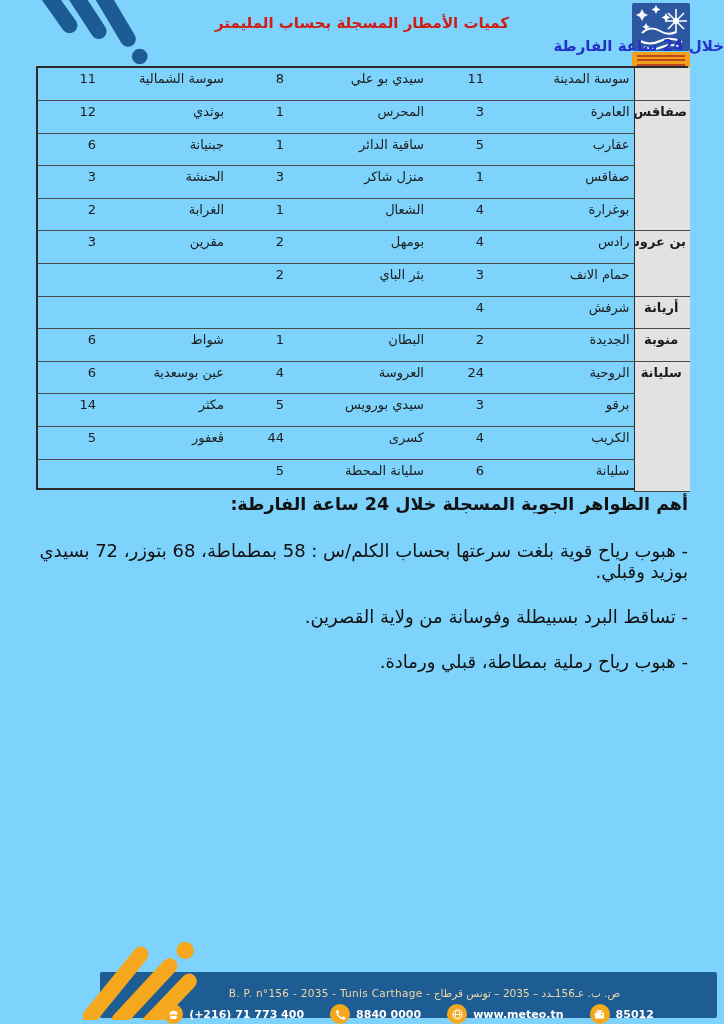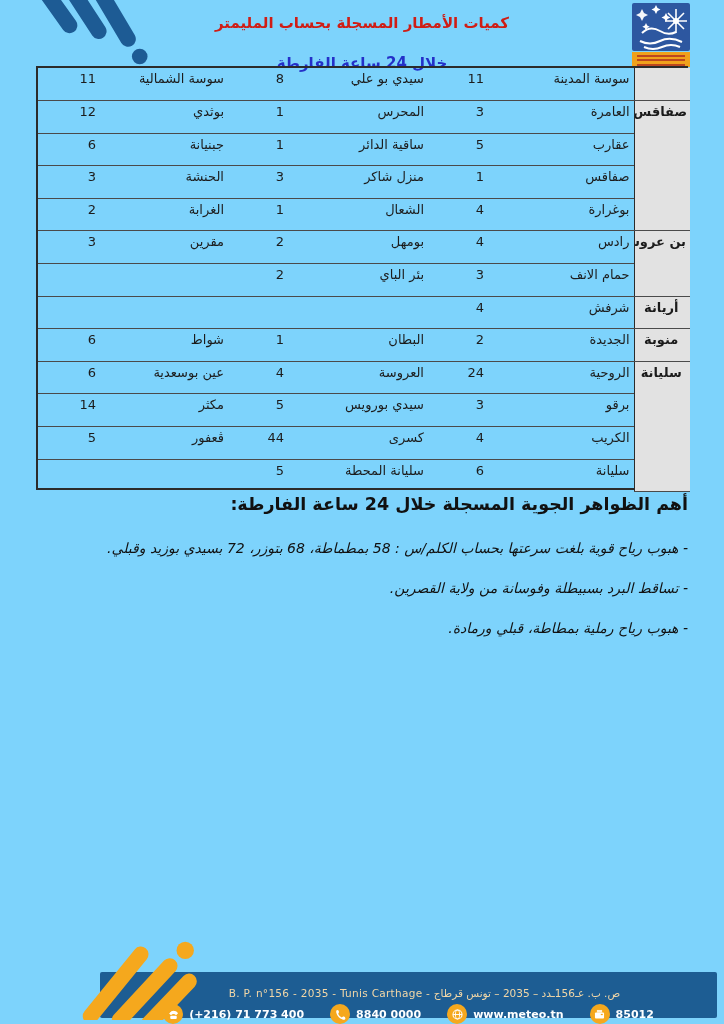--- a/index.html
+++ b/index.html
@@ -1,21 +1,21 @@
 <!DOCTYPE html>
 <html lang="ar"><head>
 <meta charset="utf-8">
 <style>
   html,body{margin:0;padding:0;background:#888;}
   .page{position:relative;width:724px;height:1024px;background:#7dd3fc;overflow:hidden;
         font-family:"DejaVu Sans",sans-serif;}
   
   .hdr-title{position:absolute;top:14px;left:0;right:0;text-align:center;font-weight:bold;}
   .hdr-title .l1{color:#cf1d15;font-size:15px;}
-  .hdr-title .l2{color:#2430c8;font-size:15px;margin-top:22px;}
+  .hdr-title .l2{color:#2430c8;font-size:15px;margin-top:5px;text-align:right;}
   .logo-left{position:absolute;left:25px;top:0;width:130px;height:78px;}
   .inm-logo{position:absolute;right:34px;top:3px;width:58px;height:66px;}
   .inm-blue{width:58px;height:48px;background:#2d57a0;position:relative;overflow:hidden;border-radius:2px;}
   .inm-band{width:58px;height:15px;background:#f0a11c;margin-top:1px;position:relative;overflow:hidden;}
   .inm-band .tline{height:2px;background:#b03020;margin:2.5px 5px 0 5px;opacity:.8;}
   
   .tbl-wrap{position:absolute;left:36px;top:66px;width:652px;height:424px;
             border:2px solid #2b2b2b;box-sizing:border-box;}
   table.rain{width:100%;height:100%;border-collapse:collapse;direction:rtl;table-layout:fixed;}
   table.rain td{font-size:13px;color:#1c1c1c;vertical-align:top;padding:3px 4px 0 2px;
@@ -24,21 +24,21 @@
   td.region-cell{background:#e2e2e2;text-align:center;vertical-align:middle;font-weight:bold;
                  font-size:13.5px;border-left:1.6px solid #2b2b2b;
                  border-bottom:1.6px solid #2b2b2b;padding:0 2px;}
   td.name-cell{}
   td.val-cell{text-align:right;}
   tr.last-row td{border-bottom:none;}
   td.region-last{border-bottom:none;}
   
   .phen{position:absolute;right:36px;left:36px;top:494px;direction:rtl;text-align:right;color:#111;}
   .phen .ph-head{font-size:17.5px;font-weight:bold;margin-bottom:26px;}
-  .phen .ph-item{font-size:14px;margin-bottom:24px;font-style:italic;}
+  .phen .ph-item{font-size:18px;margin-bottom:24px;}
   
   .pagenum{position:absolute;top:924px;left:0;right:0;text-align:center;direction:rtl;
            font-size:12.5px;color:#222;}
   
   .foot-bar{position:absolute;left:100px;top:972px;width:617px;height:46px;background:#1d5d93;
             border-radius:2px;color:#fff;}
   .foot-addr{text-align:center;font-size:10.5px;color:#f2d7a7;padding-top:15px;direction:ltr;
              letter-spacing:.3px;margin-left:32px;}
   .foot-row{display:flex;justify-content:center;align-items:center;gap:26px;margin-top:5px;direction:ltr;}
   .contact{display:flex;align-items:center;gap:6px;font-size:11px;font-weight:bold;color:#fff;}

